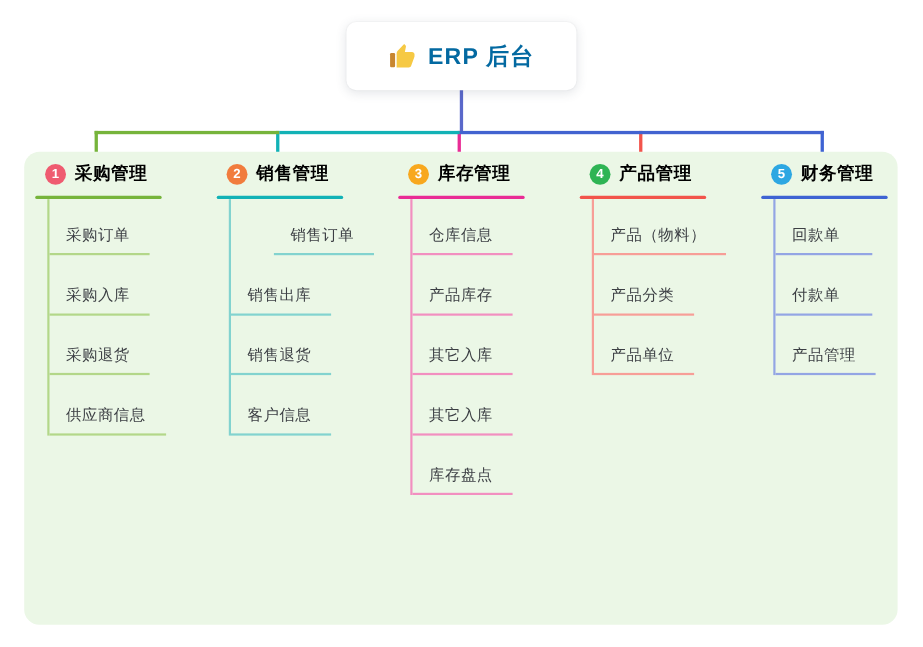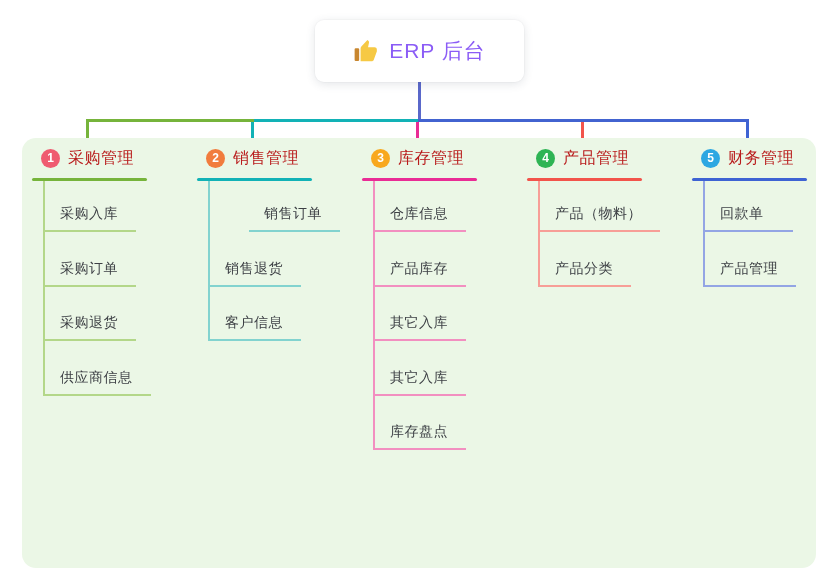--- a/index.html
+++ b/index.html
@@ -7,39 +7,39 @@
     position:relative;width:839px;height:588px;background:#ffffff;overflow:hidden;
     font-family:"Liberation Sans",sans-serif;
   }
   
   .root-card{
     position:absolute;left:315px;top:20px;width:209px;height:62px;
     background:#ffffff;border-radius:9px;
     box-shadow:0 2px 10px rgba(60,70,90,.14), 0 0 0 1px rgba(0,0,0,.02);
     display:flex;align-items:center;justify-content:center;gap:10px;
   }
-  .root-card .label{font-size:21px;color:#8b5cf6;font-weight:400;letter-spacing:1px;}
+  .root-card .label{font-size:21px;color:#0369a1;font-weight:700;letter-spacing:1px;}
   
   .stem,.bus,.drop{position:absolute;}
   .stem{width:3px;}
   .bus{height:3px;top:119px;}
   .drop{width:3px;top:119px;height:22px;}
   
   .panel{
     position:absolute;left:22px;top:138px;width:794px;height:430px;
     background:#ebf7e6;border-radius:14px;
   }
   
   .branch{position:absolute;top:138px;width:170px;}
   .title-row{height:40px;display:flex;align-items:center;gap:8px;padding-left:9px;}
   .badge{
     width:19px;height:19px;border-radius:50%;flex:0 0 auto;
     color:#fff;font-size:12px;font-weight:bold;line-height:19px;text-align:center;
   }
-  .branch-label{font-size:16px;font-weight:400;color:#b91c1c;letter-spacing:.5px;}
+  .branch-label{font-size:16px;font-weight:700;color:#000000;letter-spacing:.5px;}
   .title-line{width:115px;height:3px;border-radius:2px;}
   .children{margin-left:11px;border-left:2px solid transparent;width:max-content;}
   .child{height:54.5px;display:flex;align-items:flex-end;}
   .child:first-child{height:51px;}
   .child-label{
     font-size:14px;color:#3c3f44;letter-spacing:.5px;
     padding:0 18px 7px 15px;min-width:55px;
     border-bottom:2px solid transparent;
   }
 </style>
@@ -65,42 +65,45 @@
 
   <div id="branches-layer">
       <div class="branch" style="left: 32px;">
         <div class="title-row">
           <span class="badge" style="background: rgb(239, 91, 112);">1</span>
           <span class="branch-label">采购管理</span>
         </div>
         <div class="title-line" style="background: rgb(118, 180, 59);"></div>
         <div class="children" style="border-left-color: rgb(179, 215, 137);">
           <div class="child">
-            <div class="child-label" style="border-bottom-color: rgb(179, 215, 137);">采购入库</div>
+            <div class="child-label" style="border-bottom-color: rgb(179, 215, 137);">采购订单</div>
           </div>
           <div class="child">
-            <div class="child-label" style="border-bottom-color: rgb(179, 215, 137);">采购订单</div>
+            <div class="child-label" style="border-bottom-color: rgb(179, 215, 137);">采购入库</div>
           </div>
           <div class="child">
             <div class="child-label" style="border-bottom-color: rgb(179, 215, 137);">采购退货</div>
           </div>
           <div class="child">
             <div class="child-label" style="border-bottom-color: rgb(179, 215, 137);">供应商信息</div>
           </div>
         </div>
       </div>
       <div class="branch" style="left: 197px;">
         <div class="title-row">
           <span class="badge" style="background: rgb(241, 124, 61);">2</span>
           <span class="branch-label">销售管理</span>
         </div>
         <div class="title-line" style="background: rgb(18, 178, 182);"></div>
         <div class="children" style="border-left-color: rgb(130, 211, 207);">
           <div class="child">
             <div class="child-label" style="border-bottom-color: rgb(130, 211, 207); margin-left: 39px;">销售订单</div>
+          </div>
+          <div class="child">
+            <div class="child-label" style="border-bottom-color: rgb(130, 211, 207);">销售出库</div>
           </div>
           <div class="child">
             <div class="child-label" style="border-bottom-color: rgb(130, 211, 207);">销售退货</div>
           </div>
           <div class="child">
             <div class="child-label" style="border-bottom-color: rgb(130, 211, 207);">客户信息</div>
           </div>
         </div>
       </div>
       <div class="branch" style="left: 362px;">
@@ -133,31 +136,37 @@
           <span class="branch-label">产品管理</span>
         </div>
         <div class="title-line" style="background: rgb(242, 84, 75);"></div>
         <div class="children" style="border-left-color: rgb(247, 158, 151);">
           <div class="child">
             <div class="child-label" style="border-bottom-color: rgb(247, 158, 151);">产品（物料）</div>
           </div>
           <div class="child">
             <div class="child-label" style="border-bottom-color: rgb(247, 158, 151); font-family: Liberation Mono, monospace;">产品分类</div>
           </div>
+          <div class="child">
+            <div class="child-label" style="border-bottom-color: rgb(247, 158, 151);">产品单位</div>
+          </div>
         </div>
       </div>
       <div class="branch" style="left: 692px;">
         <div class="title-row">
           <span class="badge" style="background: rgb(45, 167, 226);">5</span>
           <span class="branch-label">财务管理</span>
         </div>
         <div class="title-line" style="background: rgb(62, 99, 211);"></div>
         <div class="children" style="border-left-color: rgb(147, 165, 228);">
           <div class="child">
             <div class="child-label" style="border-bottom-color: rgb(147, 165, 228);">回款单</div>
+          </div>
+          <div class="child">
+            <div class="child-label" style="border-bottom-color: rgb(147, 165, 228);">付款单</div>
           </div>
           <div class="child">
             <div class="child-label" style="border-bottom-color: rgb(147, 165, 228);">产品管理</div>
           </div>
         </div>
       </div>
     </div>
 
   <div class="root-card">
     <span style="display:flex;">

